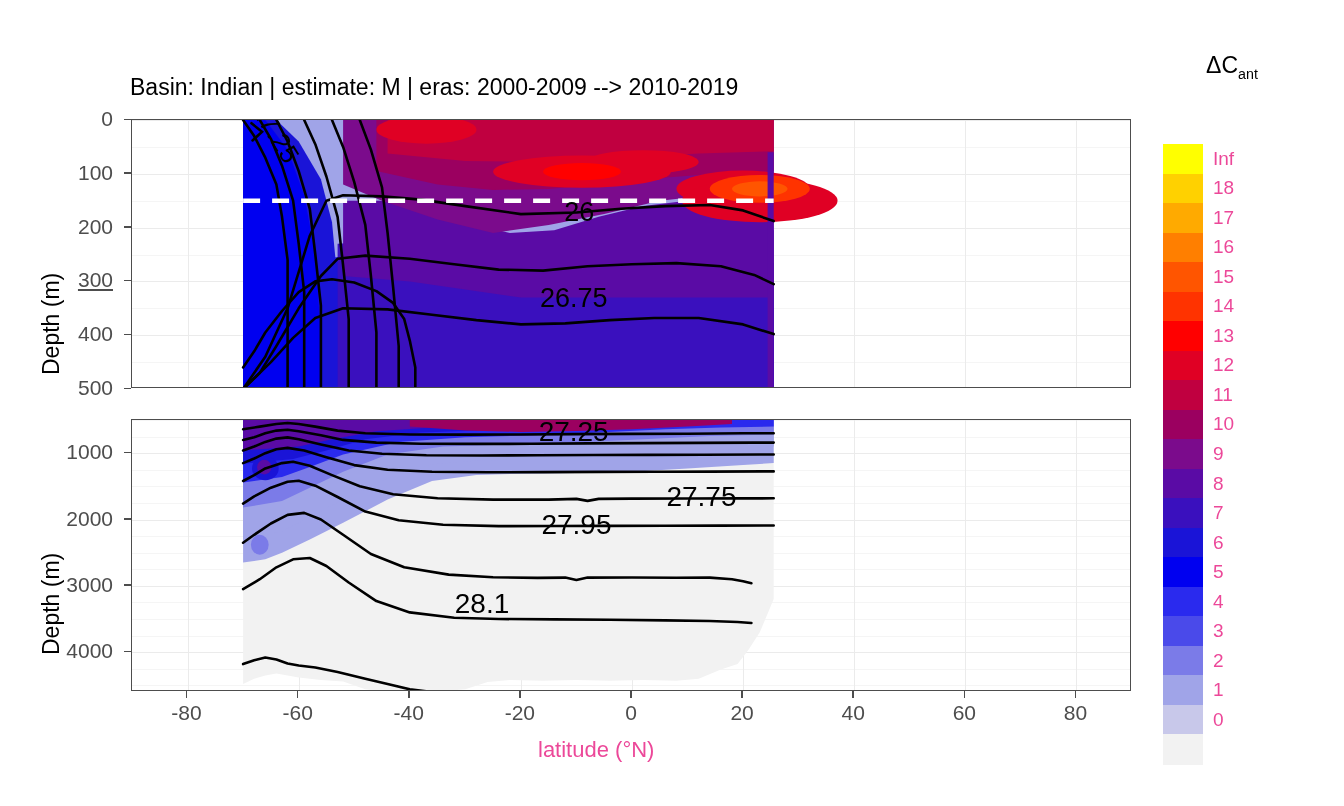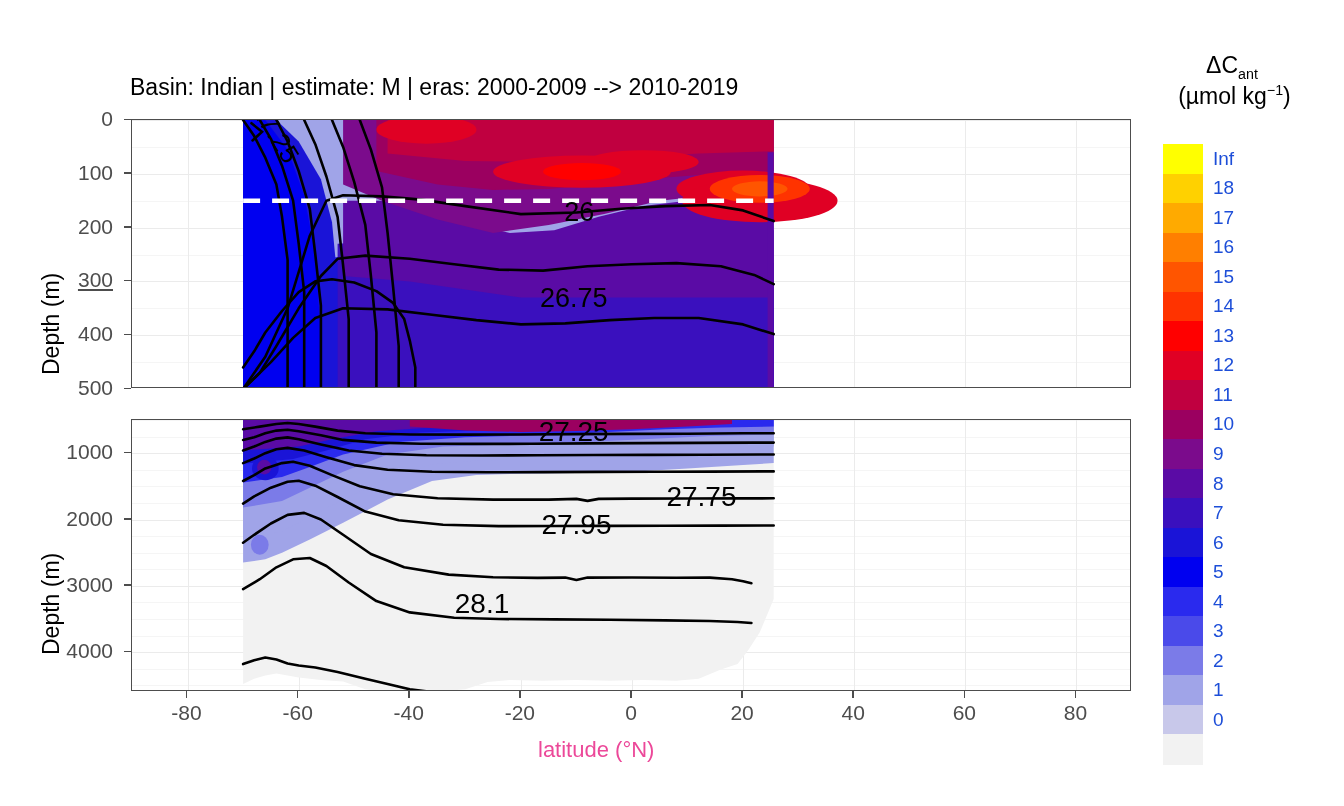--- a/index.html
+++ b/index.html
@@ -26,21 +26,21 @@
   .grid-h{position:absolute;left:0;right:0;height:1px;background:#ebebeb;}
   .grid-v{position:absolute;top:0;bottom:0;width:1px;background:#ebebeb;}
   .tickmark{position:absolute;background:#4d4d4d;}
   .plotsvg{position:absolute;left:0;top:0;}
 
   
   .legend-title{position:absolute;font-size:23px;color:#000;white-space:nowrap;
                 text-align:center;}
   .lgnd-bar{position:absolute;}
   .lgnd-swatch{position:absolute;left:0;width:100%;}
-  .lgnd-lbl{position:absolute;font-size:19px;color:#1d4ed8;white-space:nowrap;}
+  .lgnd-lbl{position:absolute;font-size:19px;color:#ec4899;white-space:nowrap;}
   sub{font-size:.62em;margin-top:24px;}
   sup{font-size:.62em;}
 </style>
 </head>
 <body>
 
 <div id="root">
 
   <div class="subtitle">Basin: Indian | estimate: M  | eras: 2000-2009 --&gt; 2010-2019</div>
 
@@ -220,23 +220,20 @@
       <div class="tick-txt" style="left:853.2222222222222px;top:701px;transform:translateX(-50%);">40</div>
       <div class="tickmark" style="left:963.5333333333334px;top:691px;width:1.6px;height:7px;"></div>
       <div class="tick-txt" style="left:964.3333333333334px;top:701px;transform:translateX(-50%);">60</div>
       <div class="tickmark" style="left:1074.6444444444444px;top:691px;width:1.6px;height:7px;"></div>
       <div class="tick-txt" style="left:1075.4444444444443px;top:701px;transform:translateX(-50%);">80</div>
     </div>
 
   <div class="legend-title" style="left:1152px;top:52px;width:160px;">
     <span>ΔC</span><sub>ant</sub>
   </div>
-  <div class="legend-title" style="left:1142px;top:82px;width:185px;">
-    <span>(µmol kg</span><sup>−1</sup><span>)</span>
-  </div>
 
   <div class="lgnd-bar" id="legend-bar" style="left:1163px;top:144px;width:40px;height:620px;">
       <div class="lgnd-swatch" style="top: 0px; height: 30.1238px; background: rgb(255, 255, 0);"></div>
       <div class="lgnd-swatch" style="top: 29.5238px; height: 30.1238px; background: rgb(255, 209, 0);"></div>
       <div class="lgnd-swatch" style="top: 59.0476px; height: 30.1238px; background: rgb(255, 170, 0);"></div>
       <div class="lgnd-swatch" style="top: 88.5714px; height: 30.1238px; background: rgb(255, 127, 0);"></div>
       <div class="lgnd-swatch" style="top: 118.095px; height: 30.1238px; background: rgb(255, 85, 0);"></div>
       <div class="lgnd-swatch" style="top: 147.619px; height: 30.1238px; background: rgb(255, 51, 0);"></div>
       <div class="lgnd-swatch" style="top: 177.143px; height: 30.1238px; background: rgb(255, 0, 0);"></div>
       <div class="lgnd-swatch" style="top: 206.667px; height: 30.1238px; background: rgb(224, 0, 36);"></div>

